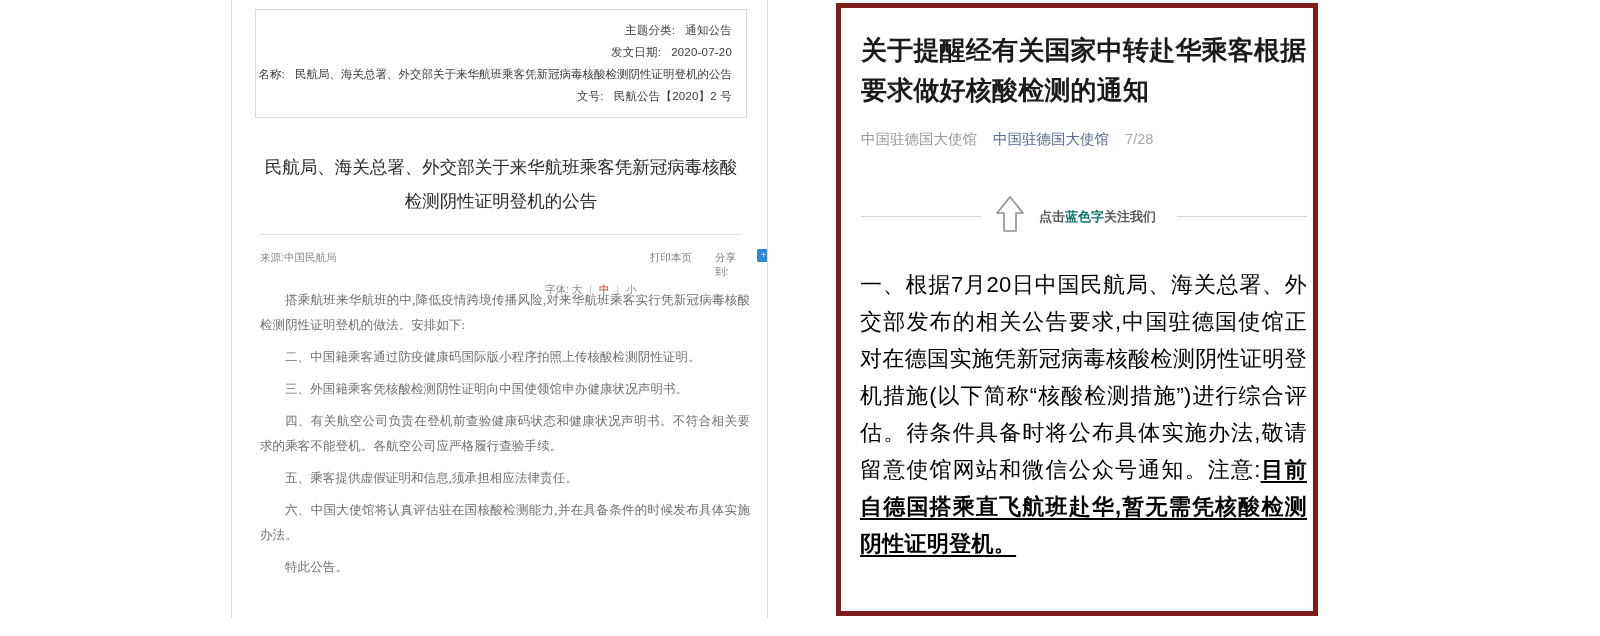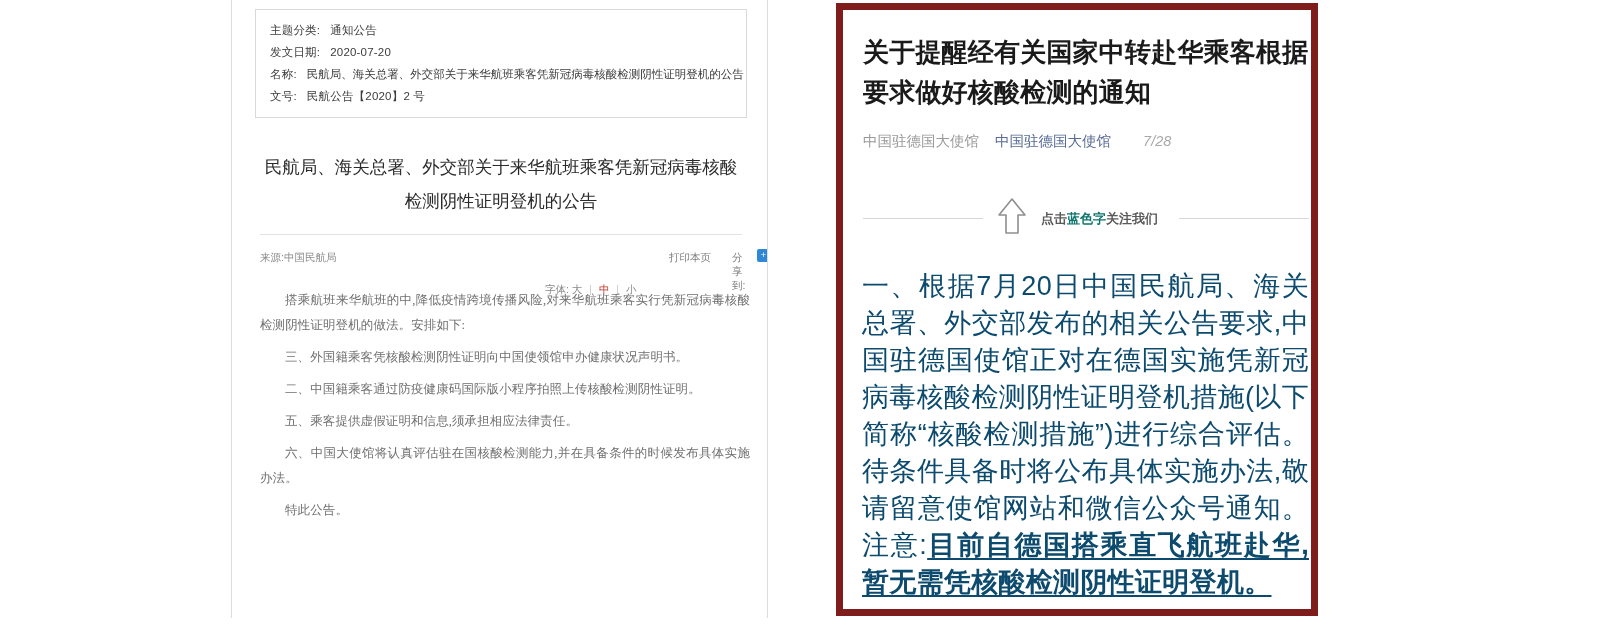--- a/index.html
+++ b/index.html
@@ -41,20 +41,21 @@
     padding: 9px 14px 10px 14px;
     background: #fff;
   }
   .meta-row {
     display: flex;
     align-items: baseline;
     font-size: 11.5px;
     color: #3b3b3b;
     line-height: 22px;
     white-space: nowrap;
+    justify-content: flex-end;
   }
   .meta-label {
     color: #3b3b3b;
     letter-spacing: 0.2px;
   }
   .meta-value {
     color: #3b3b3b;
     margin-left: 10px;
     letter-spacing: 0.2px;
   }
@@ -102,25 +103,24 @@
     white-space: nowrap;
     margin-top: 32px;
   }
   .toolbar .fontsize .sep { color: #c9c9c9; margin: 0 4px; }
   .toolbar .fontsize .active { color: #c0392b; }
   .toolbar .print {
     position: absolute;
     left: 390px;
     top: 3px;
     color: #7d7d7d;
-    margin-left: 19px;
   }
   .toolbar .share {
     position: absolute;
-    left: 472px;
+    left: 455px;
     top: 3px;
     color: #7d7d7d;
   }
   .share-icon {
     position: absolute;
     left: 497px;
     top: 1px;
     width: 13px;
     height: 13px;
     background: #2f87d8;
@@ -149,21 +149,21 @@
   }
 
   
   .right-panel {
     position: absolute;
     left: 836px;
     top: 3px;
     width: 482px;
     height: 613px;
     background: #ffffff;
-    border: 7px solid #7f1d1d;
+    border: 5px solid #7f1d1d;
     box-sizing: border-box;
     overflow: hidden;
   }
   .wx-title {
     position: absolute;
     left: 20px;
     top: 22px;
     width: 446px;
     font-size: 26px;
     line-height: 40px;
@@ -178,22 +178,21 @@
     font-size: 14.5px;
     color: #9a9a9a;
     white-space: nowrap;
   }
   .wx-byline .account {
     color: #586c94;
     margin-left: 12px;
   }
   .wx-byline .date {
     color: #a8a8a8;
-    margin-left: 28px;
-    font-style: italic;
+    margin-left: 12px;
   }
 
   .wx-divider {
     position: absolute;
     top: 208px;
     height: 1px;
     background: #d6d6d6;
   }
   .wx-divider.left { left: 20px; width: 120px; }
   .wx-divider.right { left: 336px; width: 130px; }
@@ -215,23 +214,23 @@
     white-space: nowrap;
     font-weight: 700;
   }
   .wx-followtip .blue { color: #0f766e; }
 
   .wx-body {
     position: absolute;
     left: 19px;
     top: 258px;
     width: 447px;
-    font-size: 27px;
+    font-size: 22px;
     line-height: 37px;
-    color: #0c4a6e;
+    color: #000000;
     text-align: justify;
     letter-spacing: 0.3px;
   }
   .wx-body .emph {
     font-weight: 700;
     text-decoration: underline;
     text-underline-offset: 4px;
   }
 </style>
 </head>
@@ -273,22 +272,23 @@
         <span class="sep">|</span>
         <span>小</span>
       </span>
       <span class="print">打印本页</span>
       <span class="share">分享到:</span>
       <span class="share-icon">+</span>
     </div>
 
     <div class="body-text">
       <p>搭乘航班来华航班的中,降低疫情跨境传播风险,对来华航班乘客实行凭新冠病毒核酸检测阴性证明登机的做法。安排如下:</p>
+      <p>二、中国籍乘客通过防疫健康码国际版小程序拍照上传核酸检测阴性证明。</p>
       <p>三、外国籍乘客凭核酸检测阴性证明向中国使领馆申办健康状况声明书。</p>
-      <p>二、中国籍乘客通过防疫健康码国际版小程序拍照上传核酸检测阴性证明。</p>
+      <p>四、有关航空公司负责在登机前查验健康码状态和健康状况声明书。不符合相关要求的乘客不能登机。各航空公司应严格履行查验手续。</p>
       <p>五、乘客提供虚假证明和信息,须承担相应法律责任。</p>
       <p>六、中国大使馆将认真评估驻在国核酸检测能力,并在具备条件的时候发布具体实施办法。</p>
       <p>特此公告。</p>
     </div>
   </div>
 
   <div class="right-panel">
 
     <div class="wx-title">关于提醒经有关国家中转赴华乘客根据要求做好核酸检测的通知</div>
 

